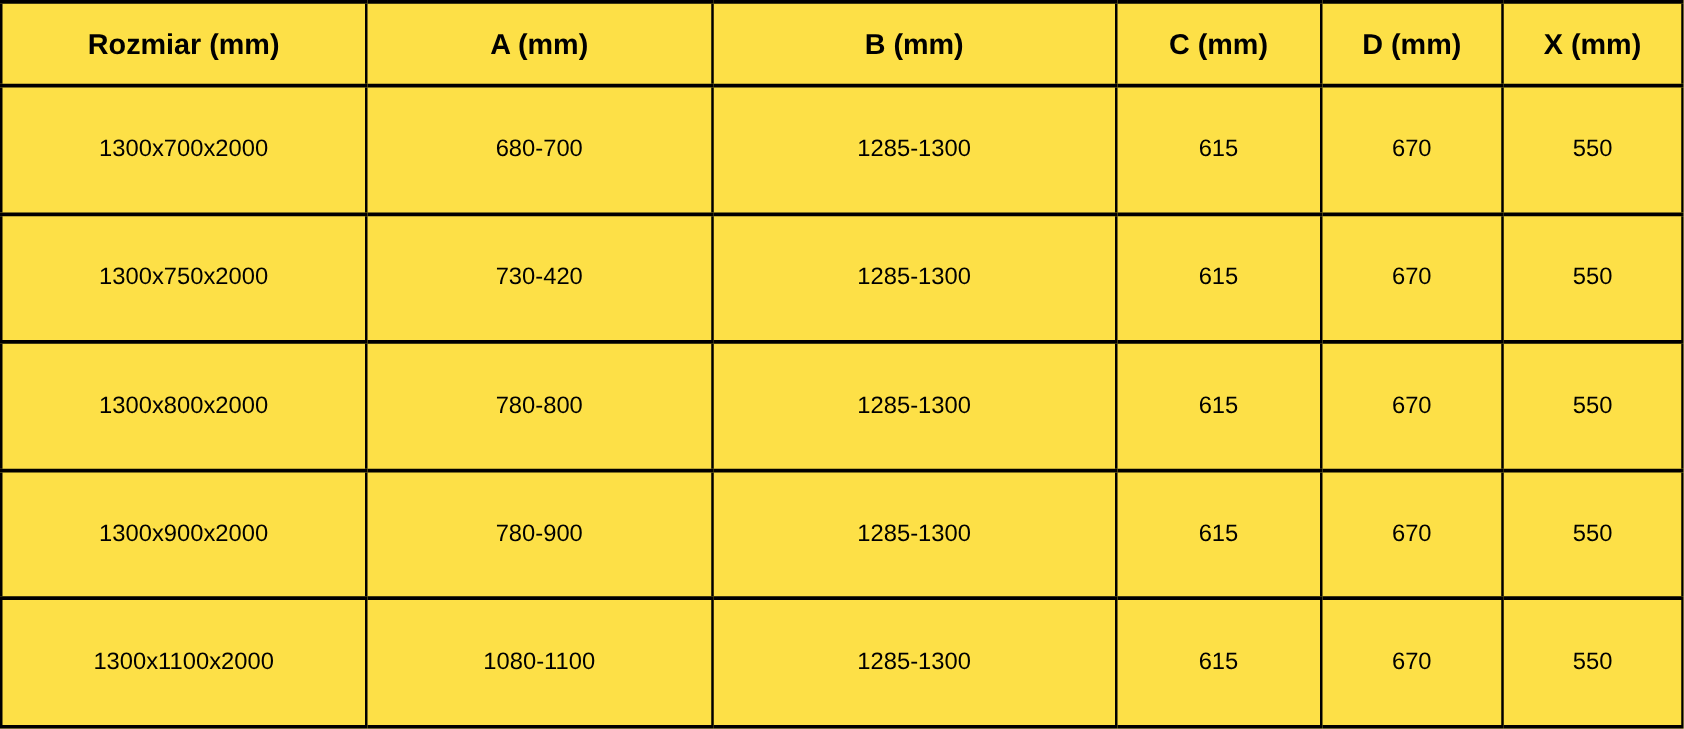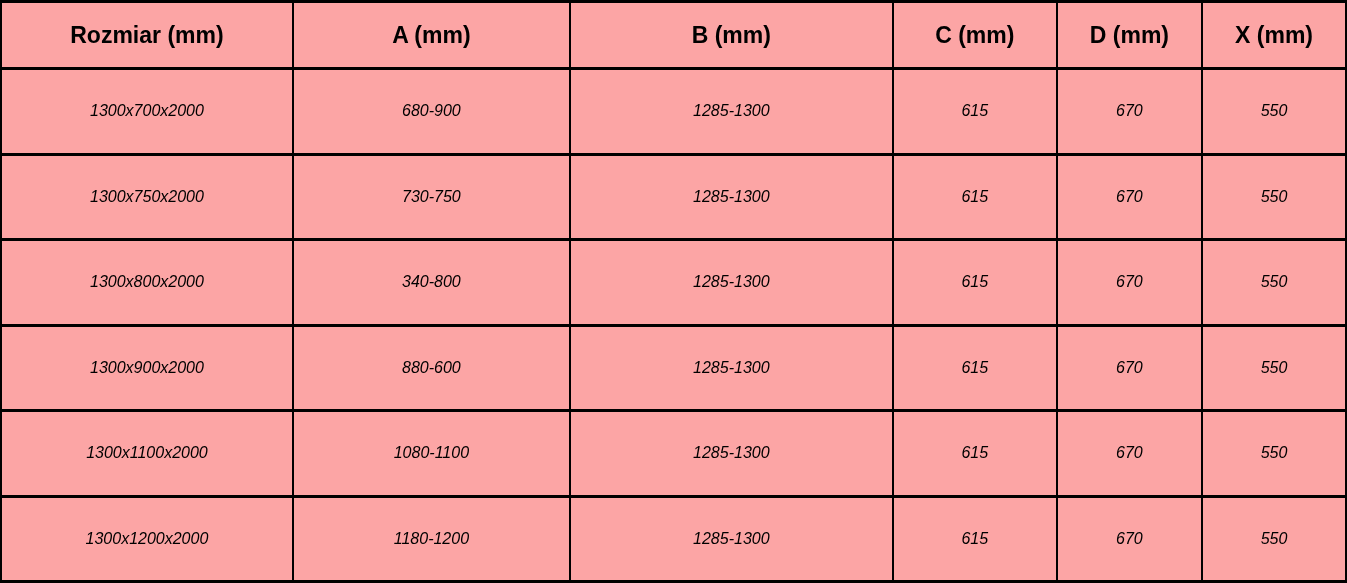--- a/index.html
+++ b/index.html
@@ -11,43 +11,42 @@
     width: 1347px;
     height: 583px;
     box-sizing: border-box;
     font-family: "Liberation Sans", sans-serif;
   }
   table.size-table {
     width: 100%;
     height: 100%;
     border-collapse: collapse;
     table-layout: fixed;
-    background: #fca5a5;
+    background: #fde047;
   }
   table.size-table th,
   table.size-table td {
     border-style: solid;
     border-color: #000000;
     border-width: 3px 2px; 
     text-align: center;
     vertical-align: middle;
     color: #000000;
     padding: 0;
     overflow: hidden;
     white-space: nowrap;
   }
   table.size-table th {
     font-size: 23px;
     font-weight: 700;
     height: 64px;
   }
   table.size-table td {
-    font-size: 16px;
+    font-size: 19px;
     font-weight: 400;
-    font-style: italic;
   }
   
   table.size-table {
     border: 2px solid #000000;
   }
 </style>
 </head>
 <body>
 
 <div class="table-wrap">
@@ -66,61 +65,53 @@
           <th>A (mm)</th>
           <th>B (mm)</th>
           <th>C (mm)</th>
           <th>D (mm)</th>
           <th>X (mm)</th>
         </tr>
     </thead>
     <tbody>
         <tr>
           <td>1300x700x2000</td>
-          <td>680-900</td>
+          <td>680-700</td>
           <td>1285-1300</td>
           <td>615</td>
           <td>670</td>
           <td>550</td>
         </tr>
         <tr>
           <td>1300x750x2000</td>
-          <td>730-750</td>
+          <td>730-420</td>
           <td>1285-1300</td>
           <td>615</td>
           <td>670</td>
           <td>550</td>
         </tr>
         <tr>
           <td>1300x800x2000</td>
-          <td>340-800</td>
+          <td>780-800</td>
           <td>1285-1300</td>
           <td>615</td>
           <td>670</td>
           <td>550</td>
         </tr>
         <tr>
           <td>1300x900x2000</td>
-          <td>880-600</td>
+          <td>780-900</td>
           <td>1285-1300</td>
           <td>615</td>
           <td>670</td>
           <td>550</td>
         </tr>
         <tr>
           <td>1300x1100x2000</td>
           <td>1080-1100</td>
           <td>1285-1300</td>
           <td>615</td>
           <td>670</td>
           <td>550</td>
         </tr>
-        <tr>
-          <td>1300x1200x2000</td>
-          <td>1180-1200</td>
-          <td>1285-1300</td>
-          <td>615</td>
-          <td>670</td>
-          <td>550</td>
-        </tr>
       </tbody>
   </table>
 </div>
 
 </body></html>

